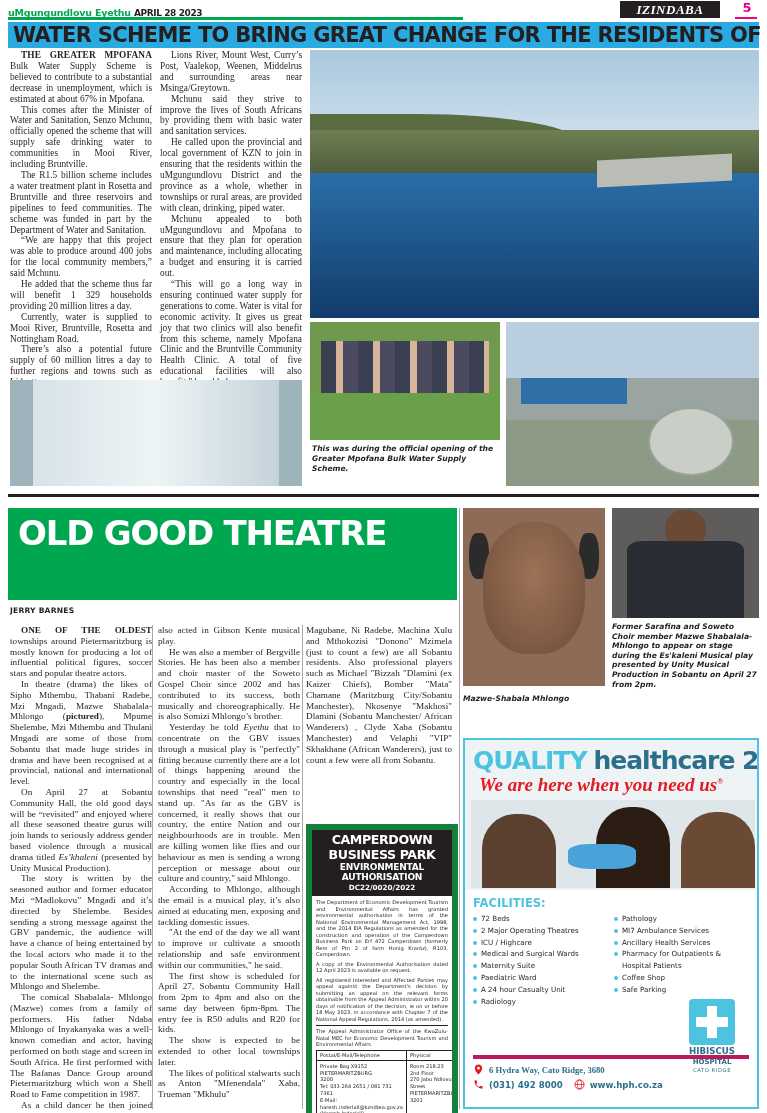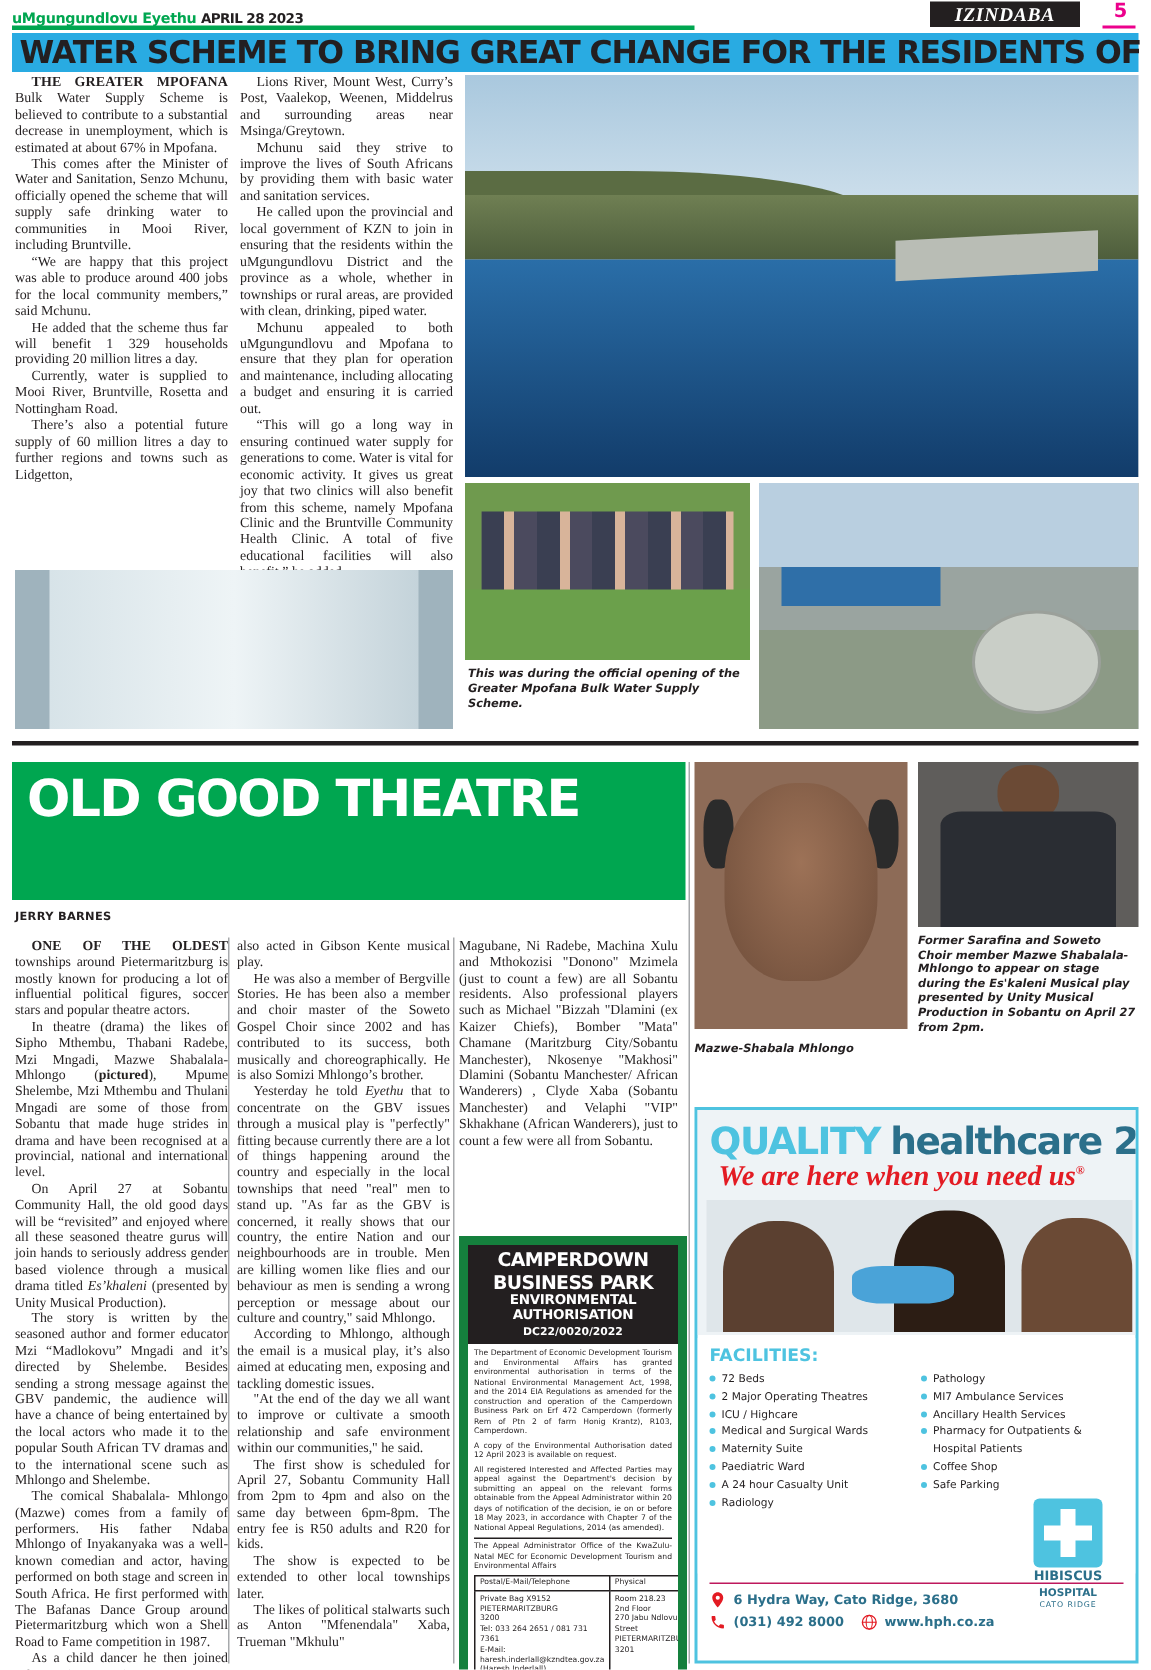--- a/index.html
+++ b/index.html
@@ -200,21 +200,21 @@
   .hosp-logo .cross { width:46px; height:46px; margin:0 auto; background:#4ec3e0; position:relative; border-radius:4px; }
   .hosp-logo .cross:before { content:""; position:absolute; left:18px; top:7px; width:10px; height:32px; background:#fff; }
   .hosp-logo .cross:after { content:""; position:absolute; left:7px; top:18px; width:32px; height:10px; background:#fff; }
   .hosp-logo .lname { font-family:"DejaVu Sans", sans-serif; font-weight:bold; font-size:8.6px;
                       color:#2b6f8a; line-height:9px; margin-top:2px; }
   .hosp-logo .lsub { font-family:"DejaVu Sans", sans-serif; font-size:5.2px; color:#2b6f8a; letter-spacing:0.6px; }
   .hosp-contact { position:absolute; left:0; bottom:0; width:100%; height:56px; padding:4px 8px; }
   .hc-row { display:flex; align-items:center; gap:5px; margin-bottom:4px;
             font-family:"DejaVu Sans", sans-serif; font-weight:bold; font-size:8.6px; color:#2b6f8a; }
   .hc-ico { width:11px; height:11px; flex: 0 0 11px; }
-  .hc-row.sep { border-top:1px solid #be185d; padding-top:5px; }
+  .hc-row.sep { border-top:4px solid #be185d; padding-top:5px;font-family:Liberation Serif, serif; }
 </style>
 </head>
 <body>
 
 <div class="page">
 
   <div class="masthead">
     <span class="mast-name">uMgungundlovu Eyethu</span><span class="mast-date">APRIL 28 2023</span>
   </div>
   <div class="mast-rule"></div>
@@ -222,20 +222,21 @@
   <div class="page-num">5</div>
   <div class="page-num-rule"></div>
 
   <div class="banner-cyan">
     <div class="htxt">WATER SCHEME TO BRING GREAT CHANGE FOR THE RESIDENTS OF MPOFANA</div>
   </div>
 
   <div class="a1col" id="a1c1">
     <p><span class="lead">THE GREATER MPOFANA</span><span> Bulk Water Supply Scheme is believed to contribute to a substantial decrease in unemployment, which is estimated at about 67% in Mpofana.</span></p>
     <p>This comes after the Minister of Water and Sanitation, Senzo Mchunu, officially opened the scheme that will supply safe drinking water to communities in Mooi River, including Bruntville.</p>
+    <p>The R1.5 billion scheme includes a water treatment plant in Rosetta and Bruntville and three reservoirs and pipelines to feed communities. The scheme was funded in part by the Department of Water and Sanitation.</p>
     <p>“We are happy that this project was able to produce around 400 jobs for the local community members,” said Mchunu.</p>
     <p>He added that the scheme thus far will benefit 1 329 households providing 20 million litres a day.</p>
     <p>Currently, water is supplied to Mooi River, Bruntville, Rosetta and Nottingham Road.</p>
     <p>There’s also a potential future supply of 60 million litres a day to further regions and towns such as Lidgetton,</p>
   </div>
 
   <div class="a1col" id="a1c2">
     <p>Lions River, Mount West, Curry’s Post, Vaalekop, Weenen, Middelrus and surrounding areas near Msinga/Greytown.</p>
     <p>Mchunu said they strive to improve the lives of South Africans by providing them with basic water and sanitation services.</p>
     <p>He called upon the provincial and local government of KZN to join in ensuring that the residents within the uMgungundlovu District and the province as a whole, whether in townships or rural areas, are provided with clean, drinking, piped water.</p>

